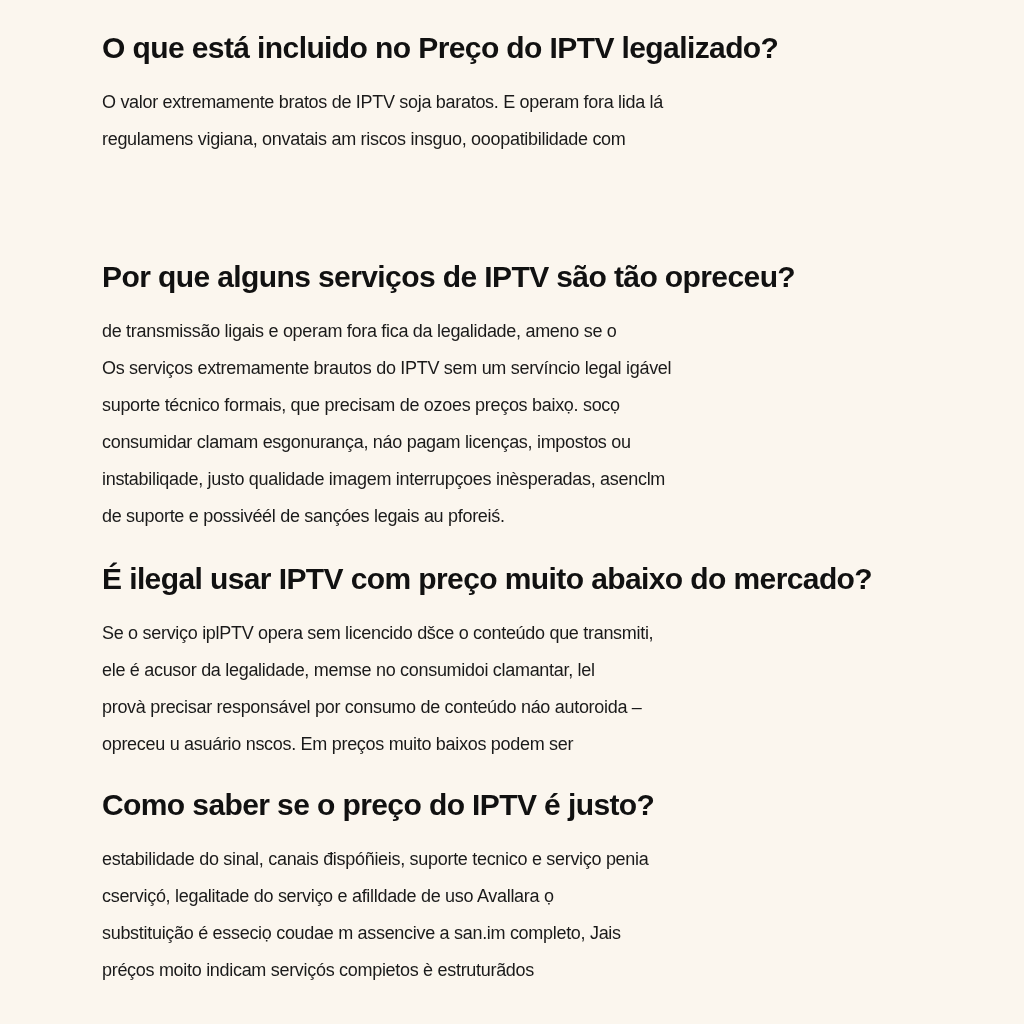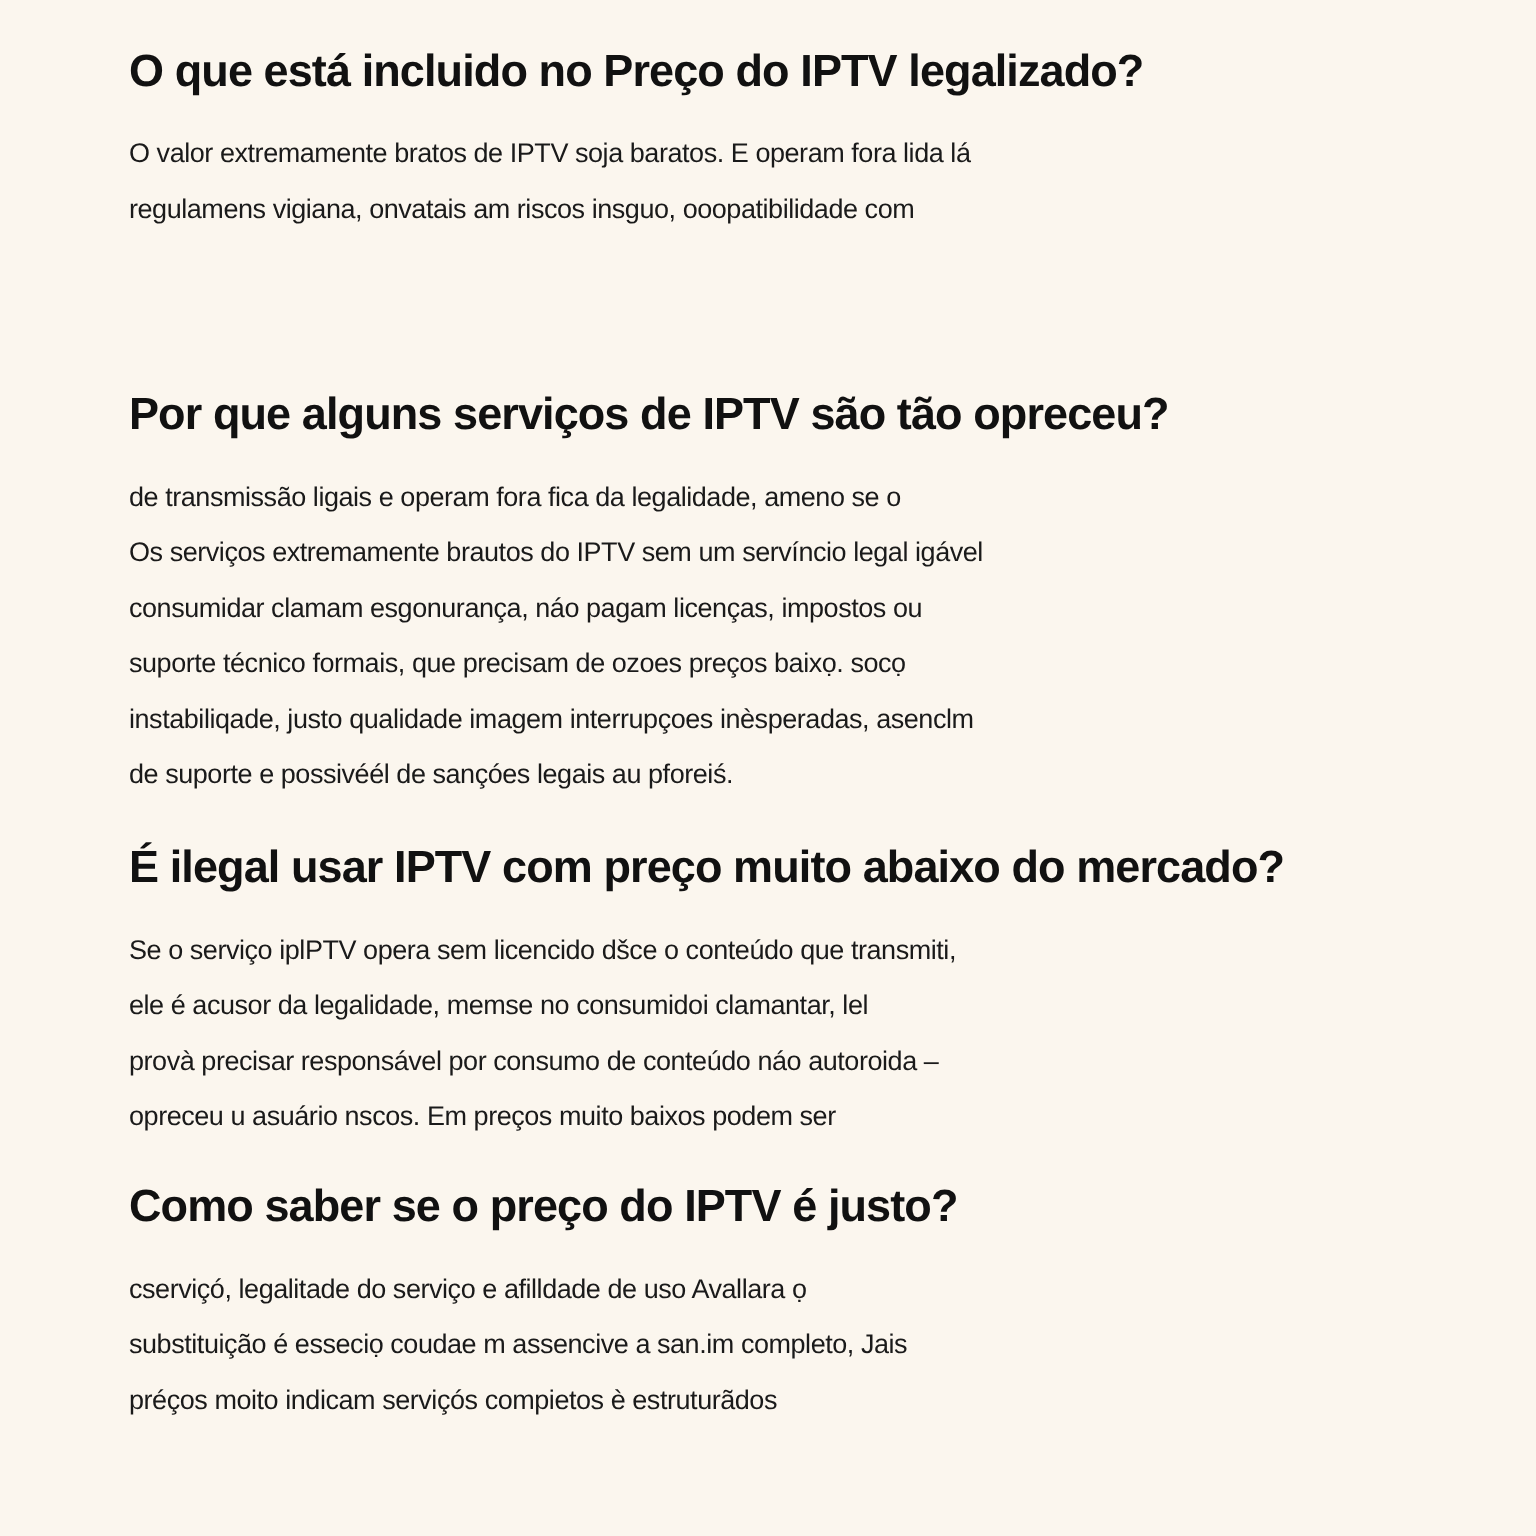--- a/index.html
+++ b/index.html
@@ -14,21 +14,21 @@
       color: #141414;
       font-family: "Liberation Sans", "DejaVu Sans", sans-serif;
     }
     .article {
       position: relative;
       width: 1024px;
       height: 1024px;
     }
     .section {
       position: absolute;
-      left: 86px;
+      left: 102px;
       width: 880px;
     }
     .heading {
       margin: 0;
       font-size: 30px;
       font-weight: bold;
       line-height: 36px;
       letter-spacing: -0.6px;
       color: #111111;
       white-space: nowrap;
@@ -61,39 +61,40 @@
       <span class="line">O valor extremamente bratos de IPTV soja baratos. E operam fora lida lá</span>
       <span class="line">regulamens vigiana, onvatais am riscos insguo, ooopatibilidade com</span>
     </p>
   </section>
 
   <section class="section" id="s2">
     <h2 class="heading">Por que alguns serviços de IPTV são tão opreceu?</h2>
     <p class="body">
       <span class="line">de transmissão ligais e operam fora fica da legalidade, ameno se o</span>
       <span class="line">Os serviços extremamente brautos do IPTV sem um servíncio legal igável</span>
+      <span class="line">suporte técnico formais, que precisam de ozoes preços baixọ. socọ</span>
       <span class="line">consumidar clamam esgonurança, náo pagam licenças, impostos ou</span>
-      <span class="line">suporte técnico formais, que precisam de ozoes preços baixọ. socọ</span>
       <span class="line">instabiliqade, justo qualidade imagem interrupçoes inèsperadas, asenclm</span>
       <span class="line">de suporte e possivéél de sançóes legais au pforeiś.</span>
     </p>
   </section>
 
   <section class="section" id="s3">
     <h2 class="heading">É ilegal usar IPTV com preço muito abaixo do mercado?</h2>
     <p class="body">
       <span class="line">Se o serviço iplPTV opera sem licencido dšce o conteúdo que transmiti,</span>
       <span class="line">ele é acusor da legalidade, memse no consumidoi clamantar, lel</span>
       <span class="line">provà precisar responsável por consumo de conteúdo náo autoroida –</span>
       <span class="line">opreceu u asuário nscos. Em preços muito baixos podem ser</span>
     </p>
   </section>
 
   <section class="section" id="s4">
     <h2 class="heading">Como saber se o preço do IPTV é justo?</h2>
     <p class="body">
+      <span class="line">estabilidade do sinal, canais đispóñieis, suporte tecnico e serviço penia</span>
       <span class="line">cserviçó, legalitade do serviço e afilldade de uso Avallara ọ</span>
       <span class="line">substituição é esseciọ coudae m assencive a san.im completo, Jais</span>
       <span class="line">préços moito indicam serviçós compietos è estruturãdos</span>
     </p>
   </section>
 
 </main>
 
 </body></html>

